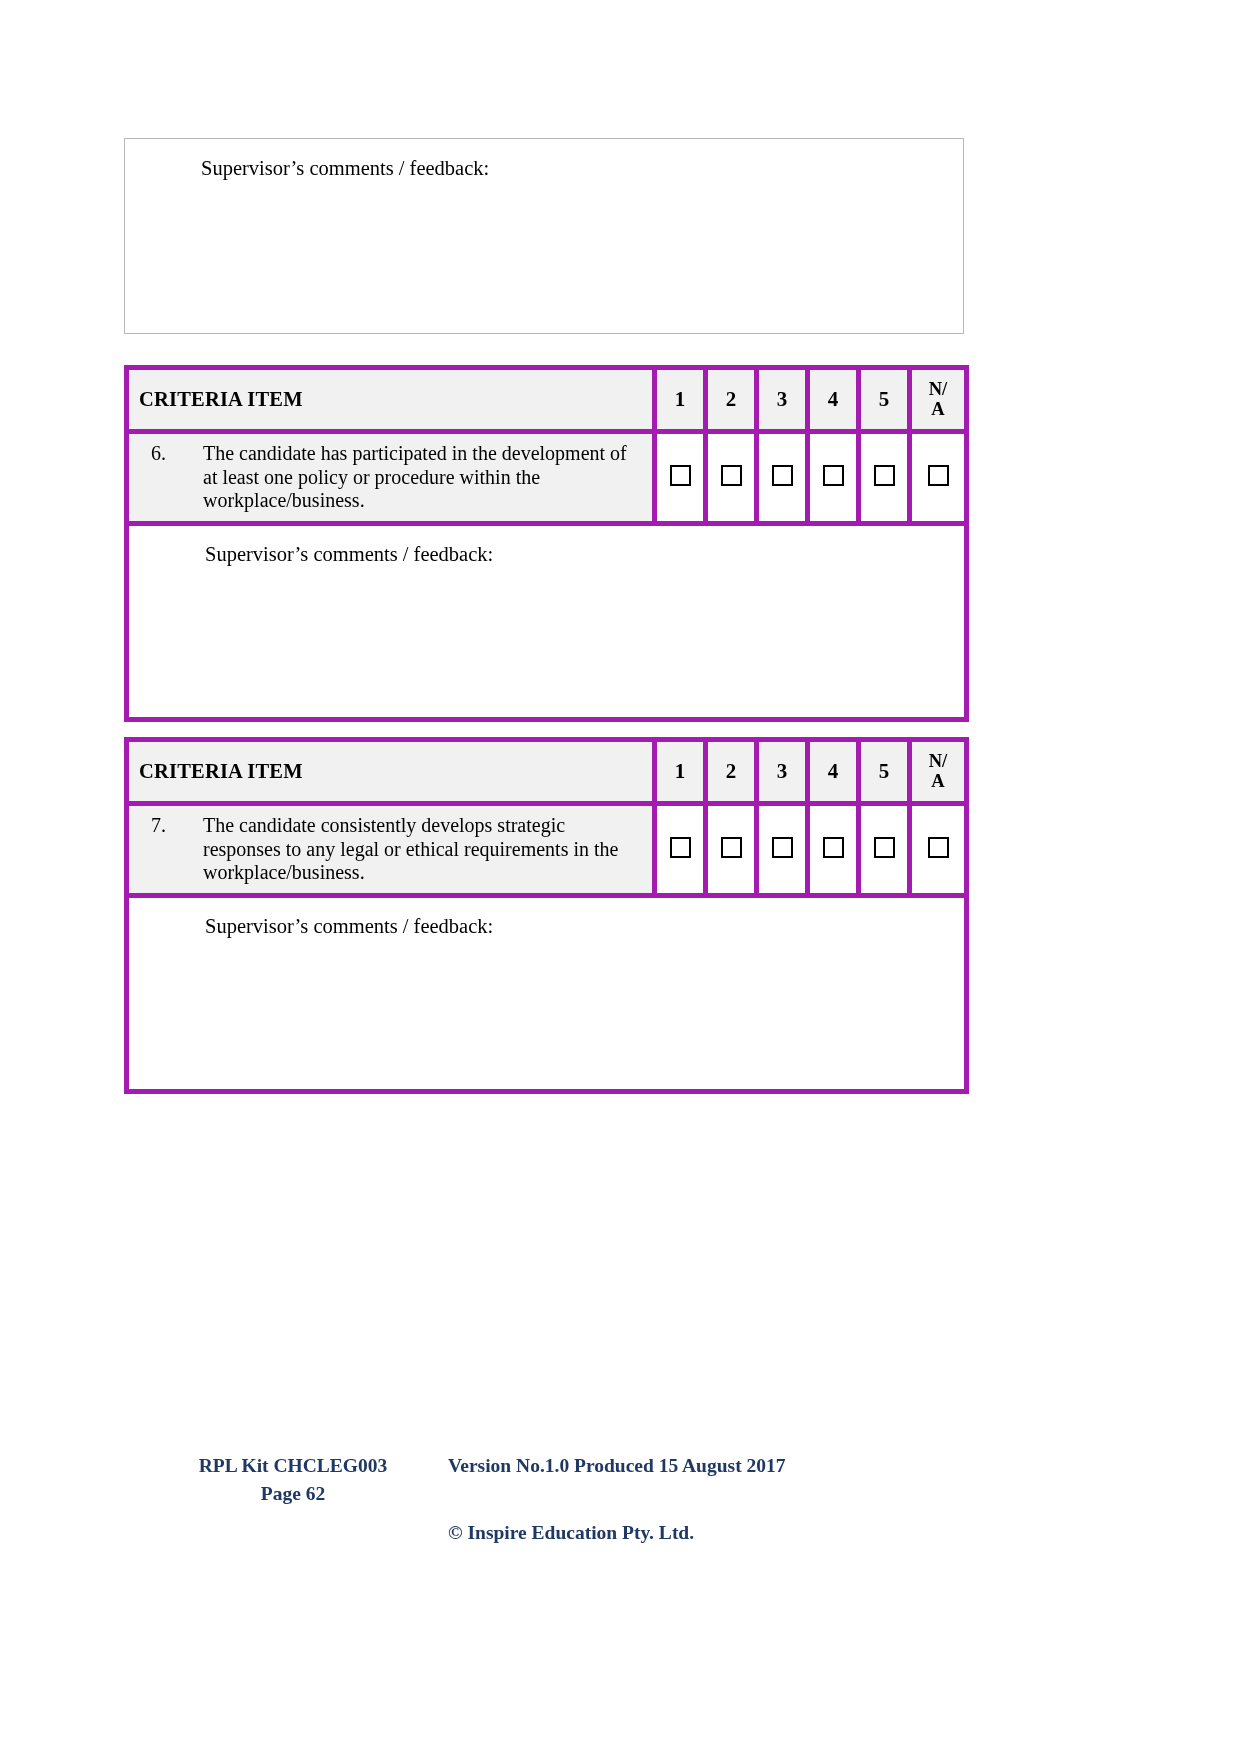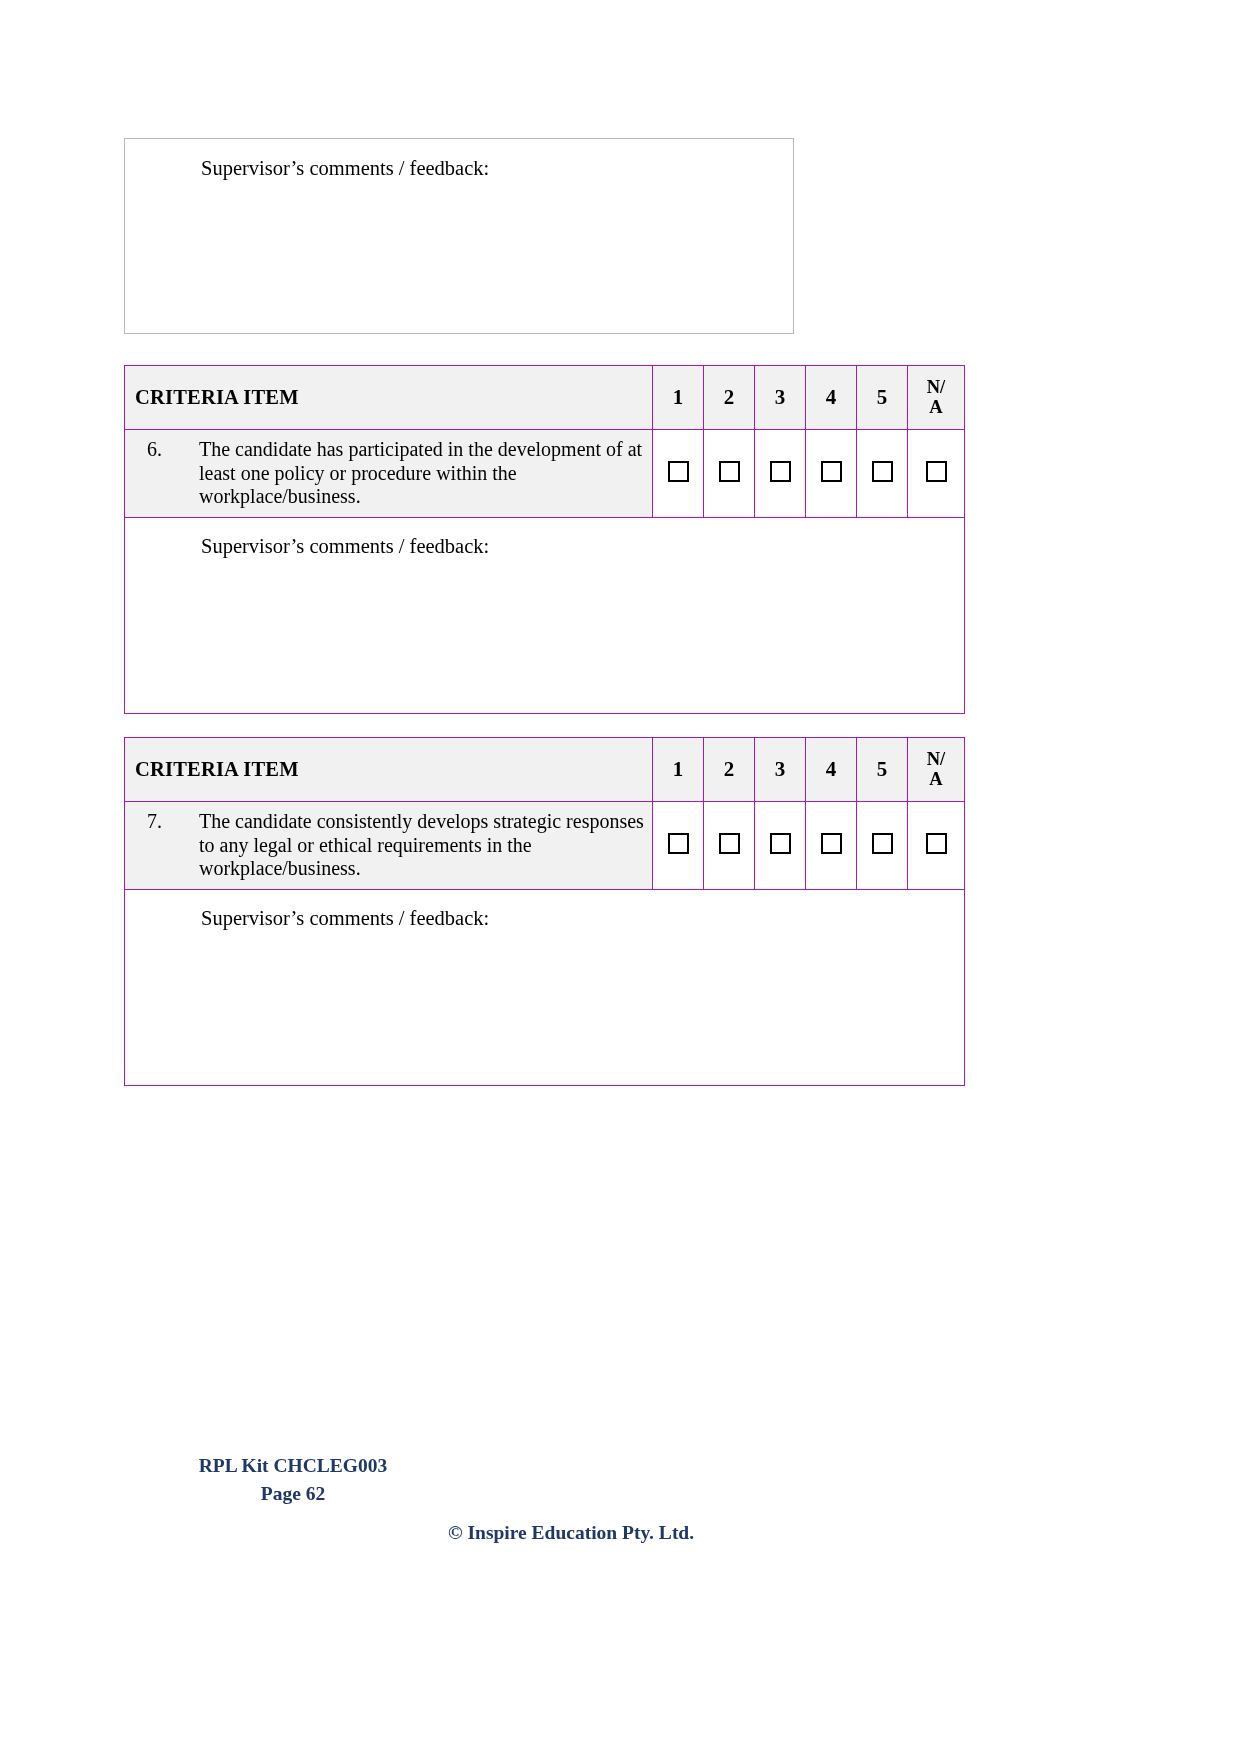--- a/index.html
+++ b/index.html
@@ -20,21 +20,21 @@
     left: 0; top: 0;
     width: 1241px;
     height: 1754px;
   }
 
   
   .content {
     position: absolute;
     left: 124px;
     top: 0;
-    width: 670px;
+    width: 840px;
     font-family: Liberation Serif, serif;
   }
 
   .comment-box {
     border: 1px solid #b8b8b8;
     background: #ffffff;
     box-sizing: border-box;
   }
   .comment-box .comment-label {
     font-size: 20.5px;
@@ -44,21 +44,21 @@
   }
 
   
   table.criteria {
     border-collapse: collapse;
     table-layout: fixed;
     width: 840px;
     box-sizing: border-box;
   }
   table.criteria td, table.criteria th {
-    border: 1px solid #a21caf;
+    border: 5px solid #a21caf;
     box-sizing: border-box;
     padding: 0;
   }
 
   .hdr-row th {
     background: #f1f1f1;
     font-weight: bold;
     font-size: 21px;
     text-align: center;
     vertical-align: middle;
@@ -246,20 +246,21 @@
           <div class="comment-label">Supervisor’s comments / feedback:</div>
         </td>
       </tr>
     </tbody>
       </table>
   </div>
 
   <div class="footer">
     <div class="footer-row">
       <div class="footer-left">RPL Kit CHCLEG003</div>
+      <div class="footer-right">Version No.1.0 Produced 15 August 2017</div>
     </div>
     <div class="footer-row">
       <div class="footer-left">Page 62</div>
       <div class="footer-right center-ish">© Inspire Education Pty. Ltd.</div>
     </div>
   </div>
 
 </div>
 
 </body></html>

